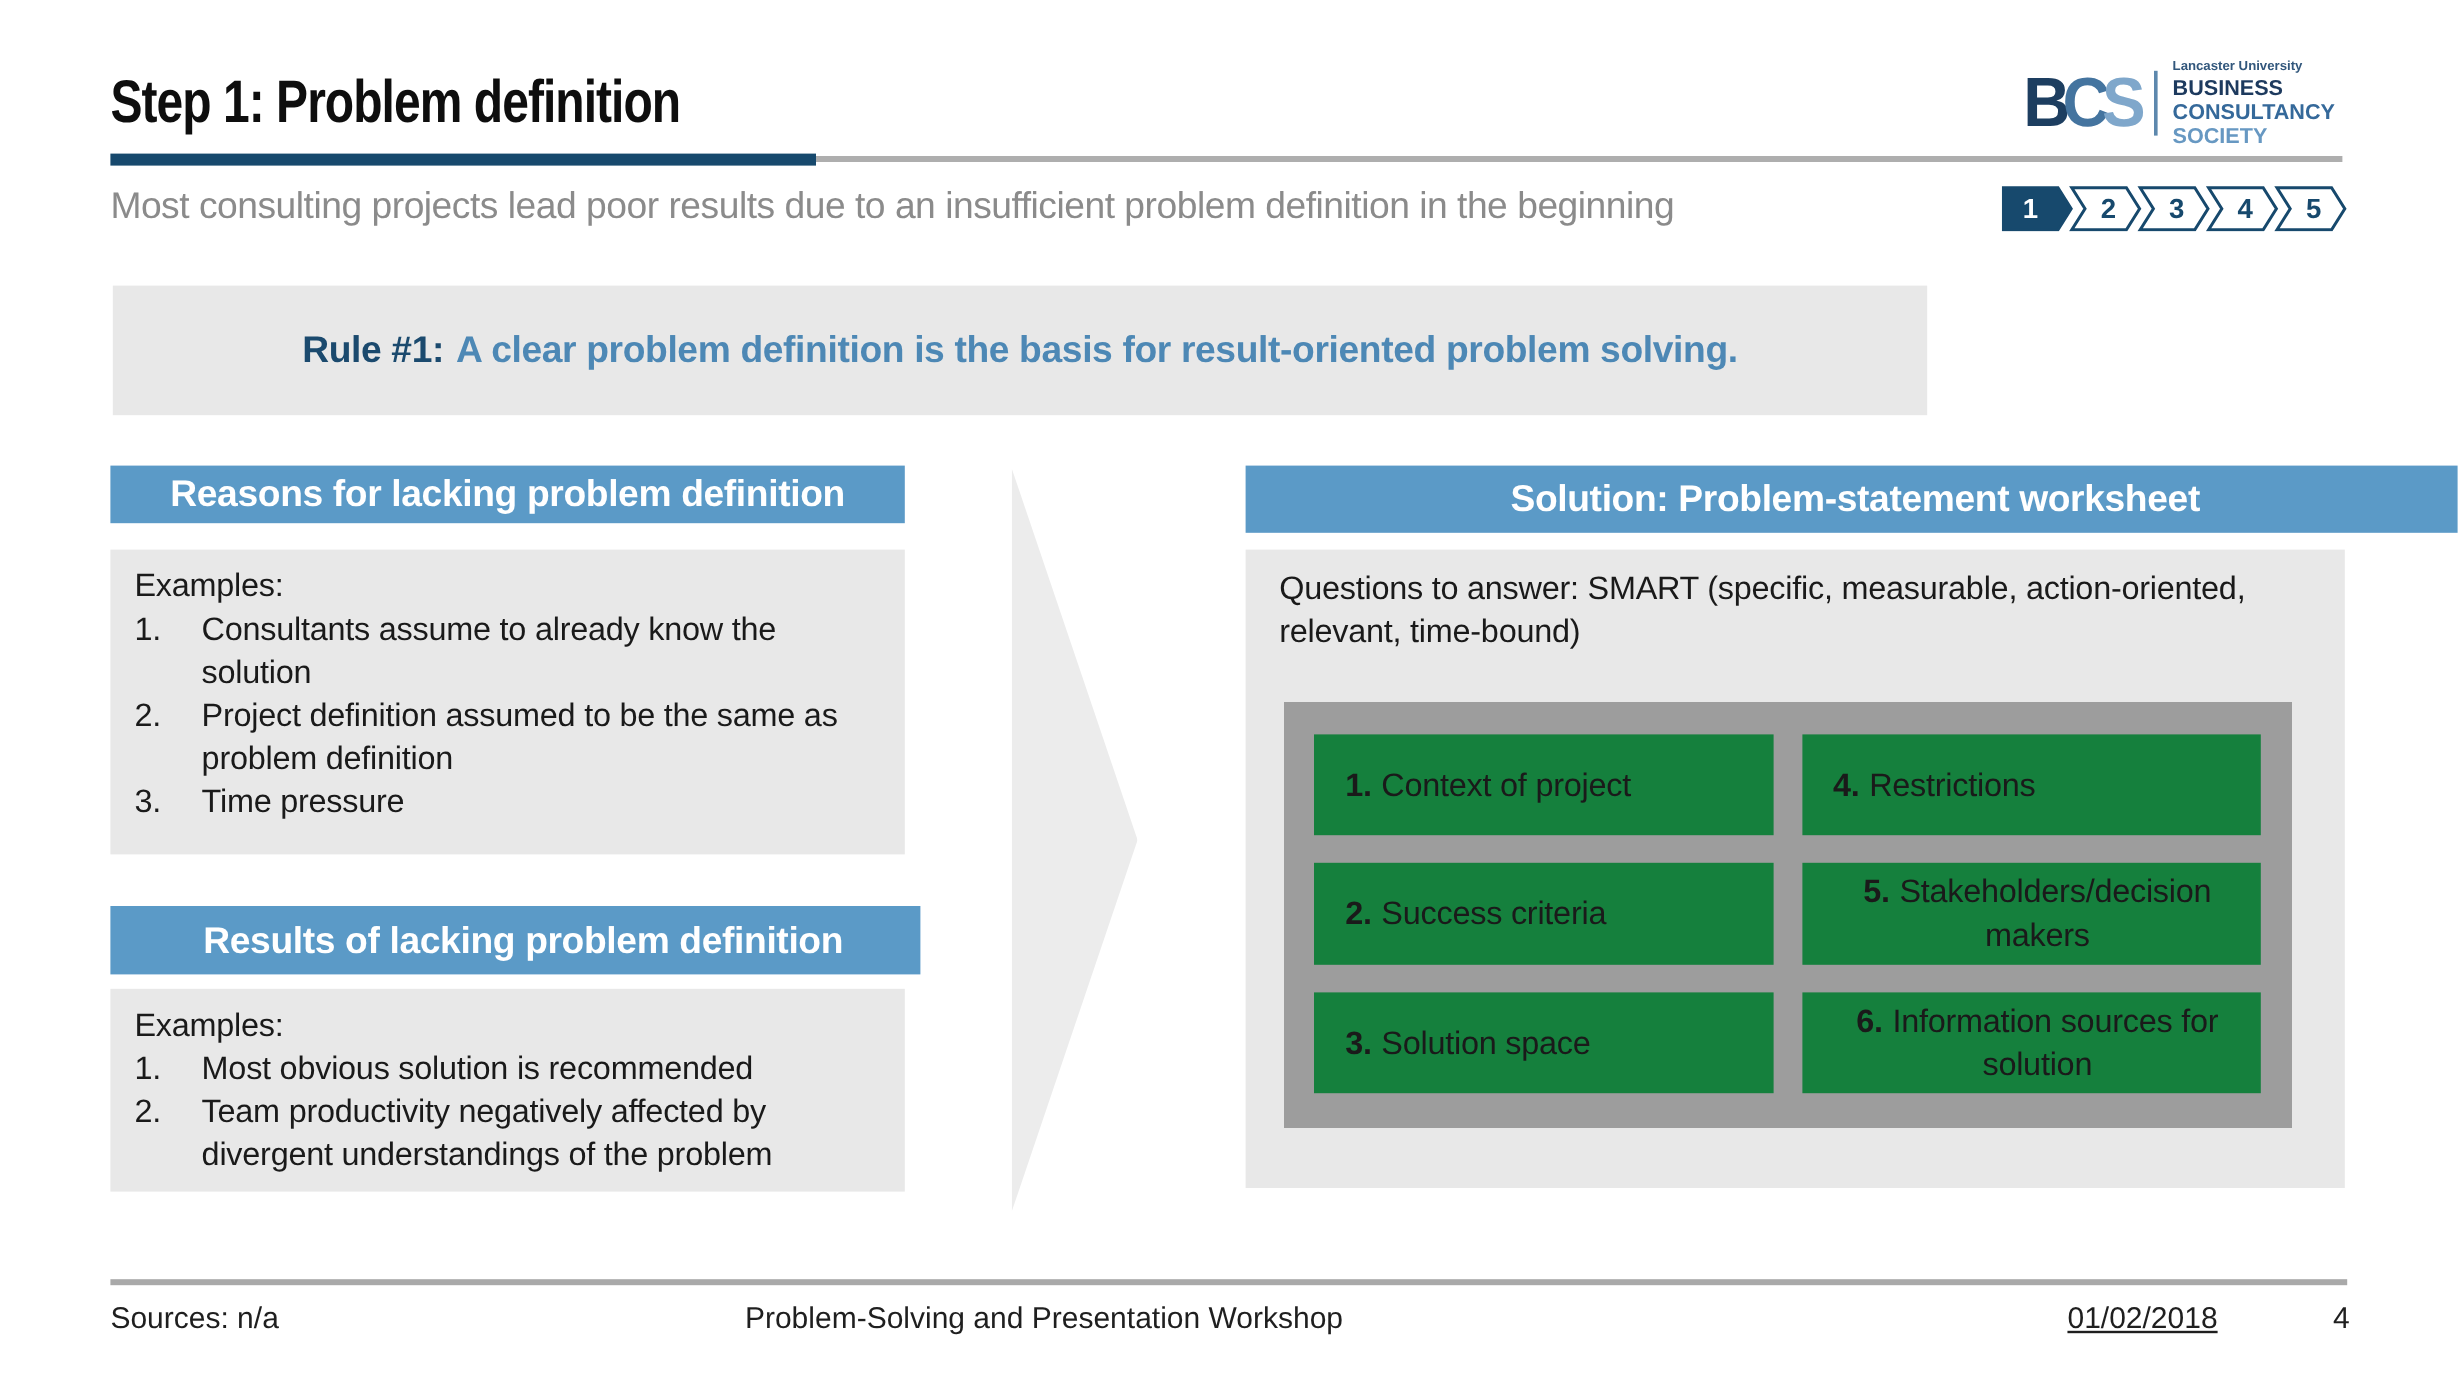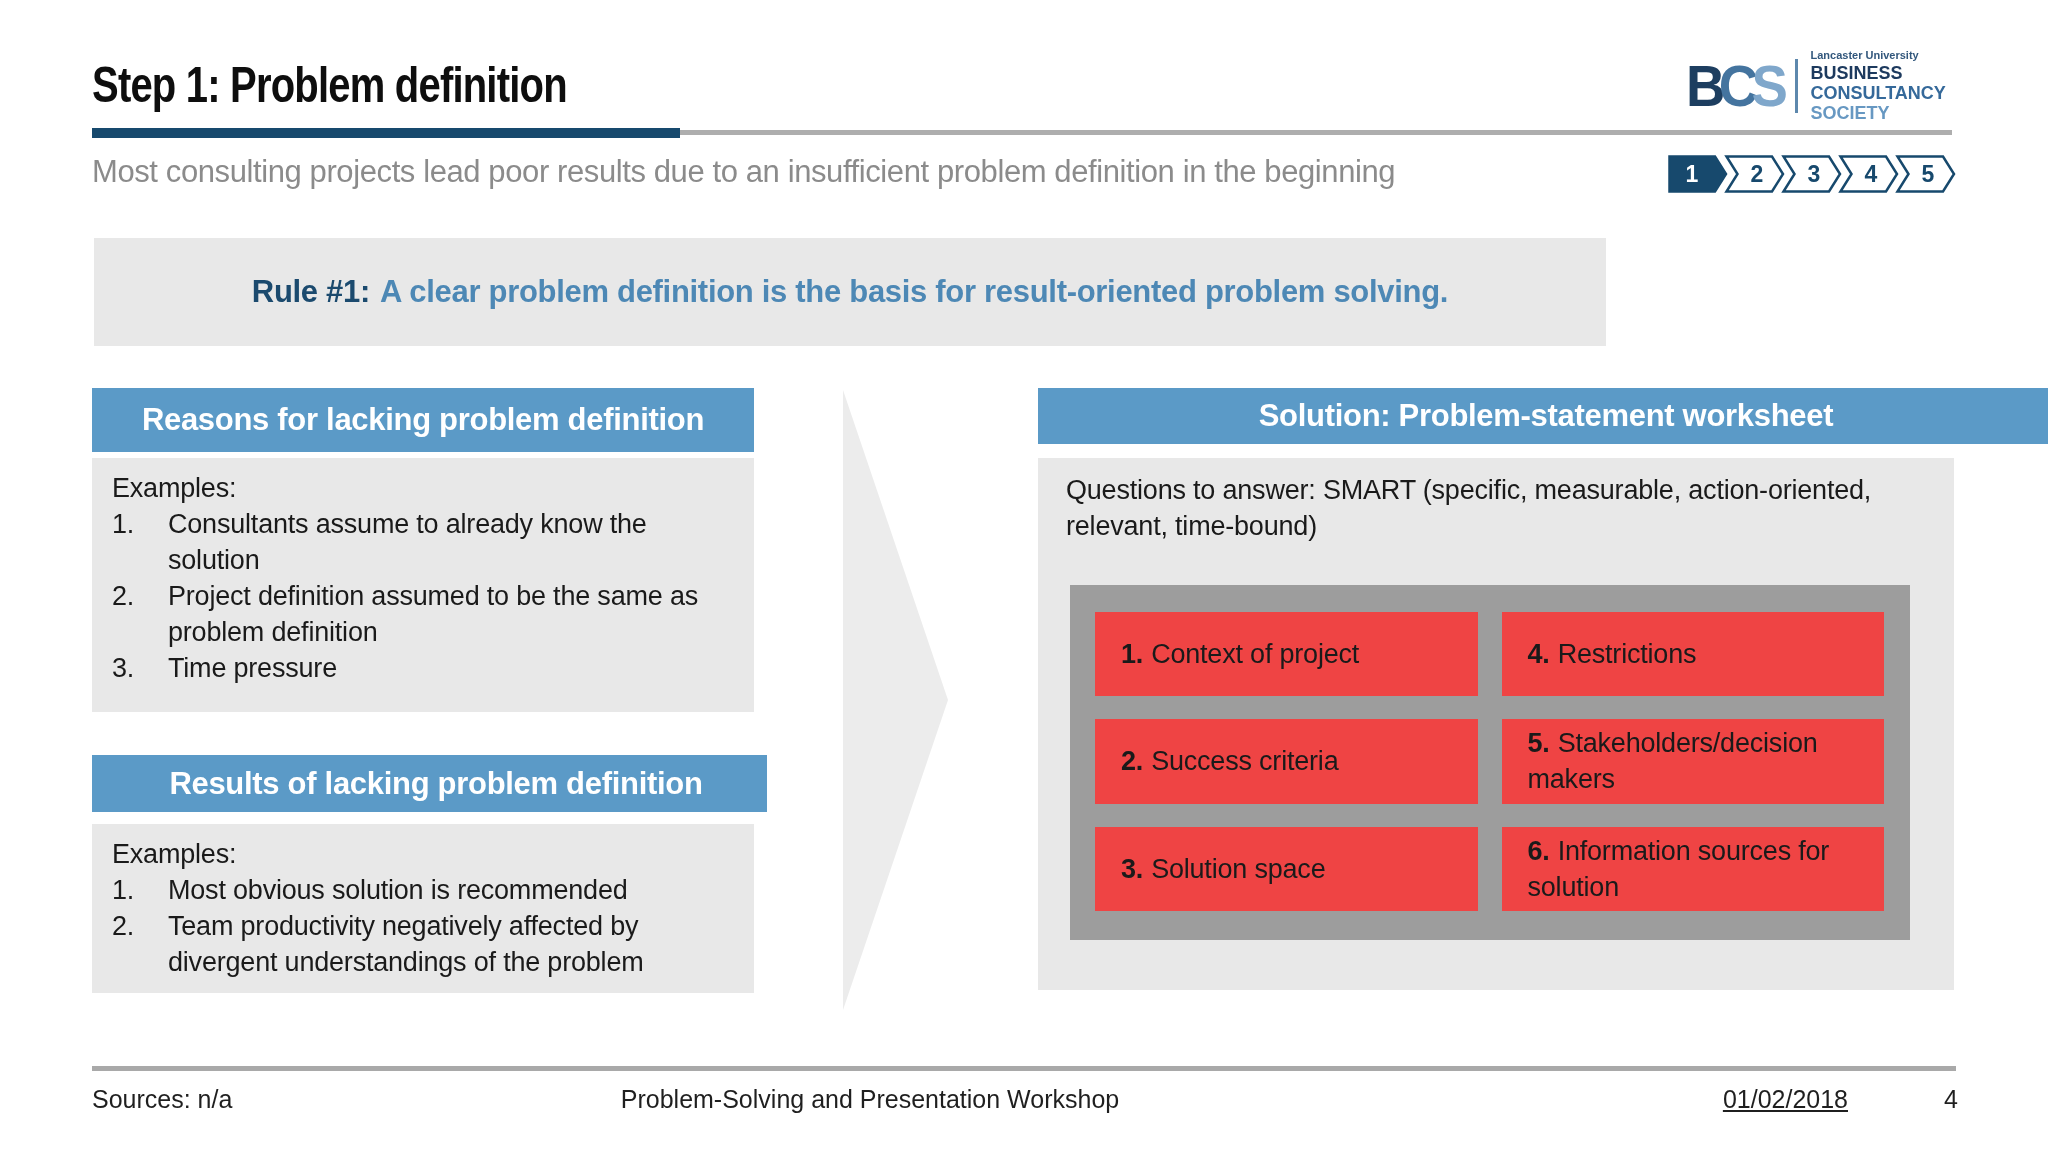--- a/index.html
+++ b/index.html
@@ -39,43 +39,43 @@
         display:flex;align-items:center;justify-content:center;
         font-size:31px;font-weight:700;letter-spacing:-.3px;}
   .rule .prefix{color:#1b4a6e;margin-right:10px;}
   .rule .text{color:#4d88b5;}
 
   
   .bar{background:#5b9ac7;color:#ffffff;font-size:31px;font-weight:700;letter-spacing:-.3px;
        display:flex;align-items:center;justify-content:center;}
   .graybox{background:#e8e8e8;font-size:27px;letter-spacing:-.2px;line-height:36px;}
 
-  .hdr-reasons{left:92px;top:388px;width:662px;height:64px;}
+  .hdr-reasons{left:92px;top:388px;width:662px;height:48px;}
   .box-reasons{left:92px;top:458px;width:662px;height:254px;padding:12px 12px 0 20px;box-sizing:border-box;}
   .hdr-results{left:92px;top:755px;width:662px;height:57px;padding-left:13px;}
   .box-results{left:92px;top:824px;width:662px;height:169px;padding:12px 12px 0 20px;box-sizing:border-box;}
 
   .li{display:flex;align-items:flex-start;}
   .li-num{width:56px;flex:none;}
   .li-text{flex:1;}
 
   
   .arrow{left:843px;top:390px;width:105px;height:620px;background:#ececec;
          clip-path:polygon(0 0,100% 50%,0 100%);}
 
   
   .hdr-solution{left:1038px;top:388px;width:1016px;height:56px;}
   .box-solution{left:1038px;top:458px;width:916px;height:532px;box-sizing:border-box;
                 padding:14px 26px 0 28px;}
   .worksheet{left:1070px;top:585px;width:840px;height:355px;background:#9d9d9d;
              box-sizing:border-box;padding:27px 26px 29px 25px;
              display:grid;grid-template-columns:1fr 1fr;grid-template-rows:1fr 1fr 1fr;
              column-gap:24px;row-gap:23px;}
-  .cell{background:#ef4444;display:flex;align-items:center;box-sizing:border-box;
-        padding:4px 16px 4px 26px;font-size:27px;letter-spacing:-.2px;line-height:36px;}
+  .cell{background:#15803d;display:flex;align-items:center;box-sizing:border-box;
+        padding:4px 16px 4px 26px;font-size:27px;letter-spacing:-.2px;line-height:36px;text-align:center;}
   .cell b{font-weight:700;margin-right:8px;}
 
   
   .footer-line{left:92px;top:1066px;width:1864px;height:5px;background:#a9a9a9;}
   .footer-sources{left:92px;top:1085px;font-size:25px;color:#1f1f1f;}
   .footer-center{left:0;top:1085px;width:1740px;text-align:center;font-size:25px;color:#1f1f1f;}
   .footer-date{left:1706px;top:1085px;width:142px;text-align:right;font-size:25px;color:#1f1f1f;text-decoration:underline;}
   .footer-page{left:1900px;top:1085px;width:58px;text-align:right;font-size:25px;color:#1f1f1f;}
 </style>
 </head>

